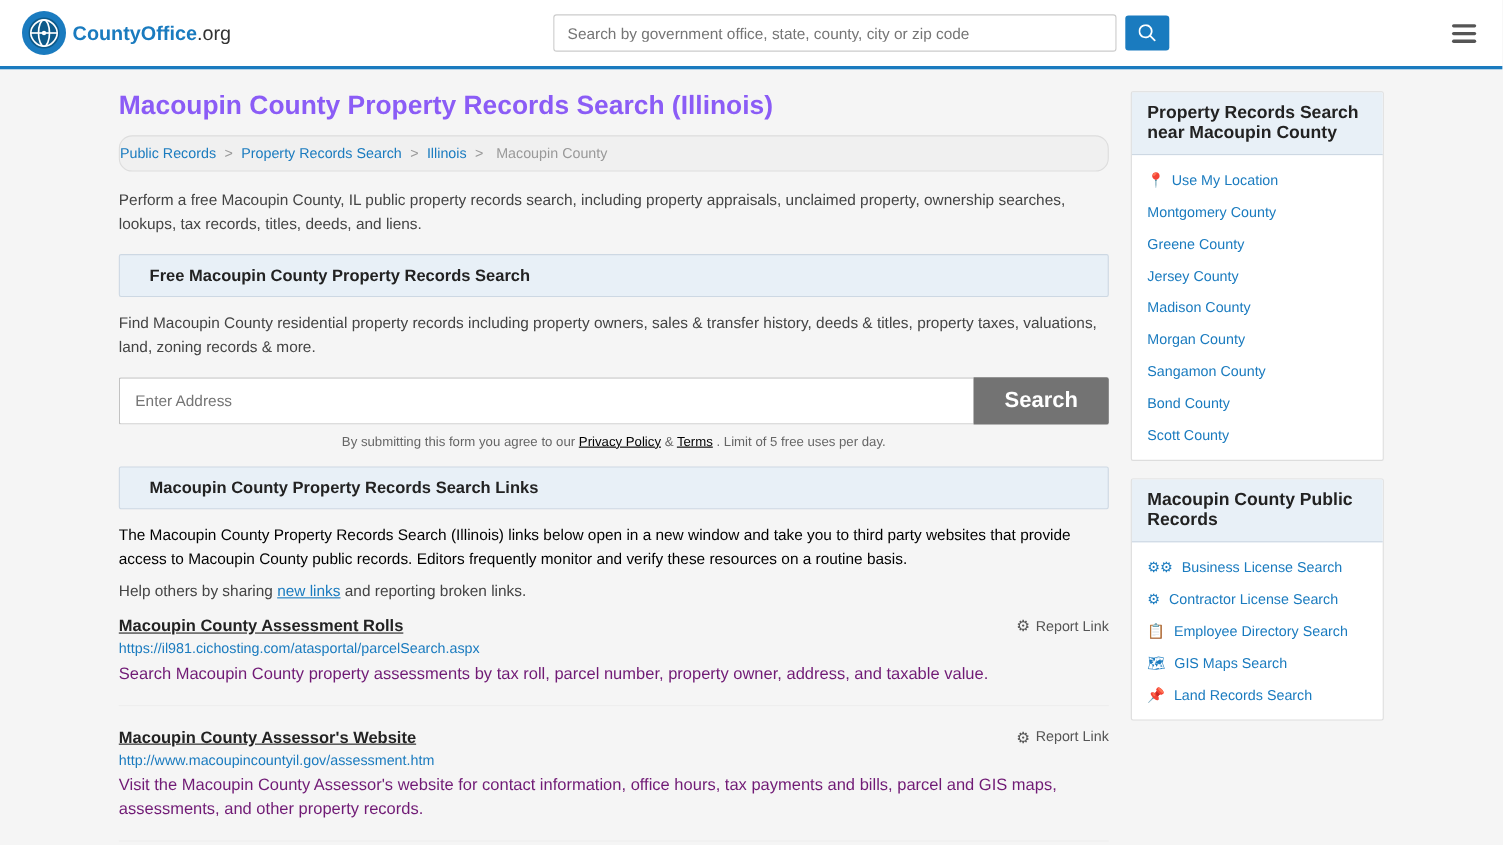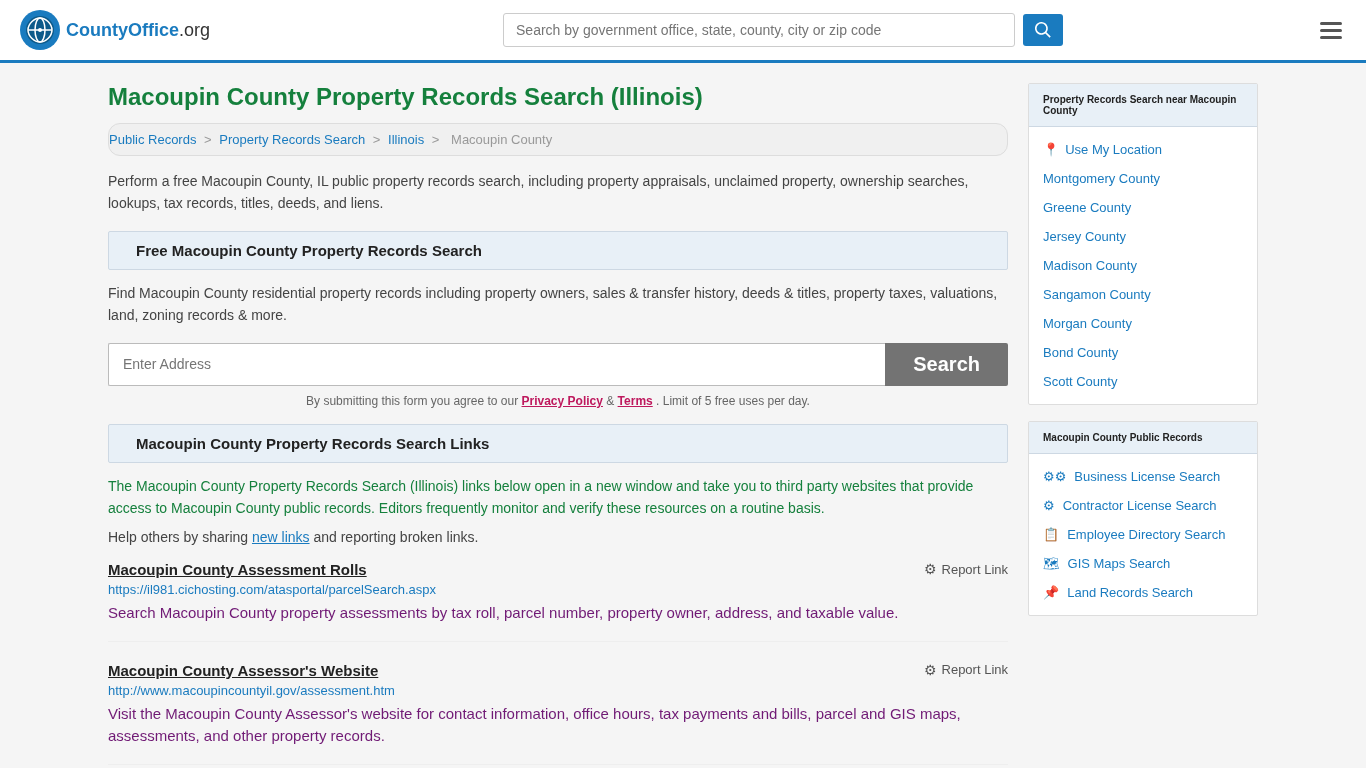--- a/index.html
+++ b/index.html
@@ -81,21 +81,21 @@
     }
     .sidebar {
       width: 230px;
       flex-shrink: 0;
     }
 
     
     .page-title {
       font-size: 24px;
       font-weight: bold;
-      color: #15803d;
+      color: #8b5cf6;
       margin-bottom: 12px;
     }
 
     
     .breadcrumb {
       background: #f0f0f0;
       border: 1px solid #ddd;
       padding: 8px 0;
       font-size: 13px;
       color: #555;
@@ -153,29 +153,28 @@
       cursor: pointer;
       border-radius: 0 2px 2px 0;
     }
     .form-disclaimer {
       font-size: 12px;
       color: #666;
       text-align: center;
       margin-bottom: 16px;
     }
     .form-disclaimer a {
-      color: #be185d;
+      color: #000000;
       text-decoration: underline;
-      font-weight: bold;
     }
 
     
     .links-description {
       font-size: 14px;
-      color: #15803d;
+      color: #000000;
       line-height: 1.6;
       margin-bottom: 10px;
     }
     .help-text {
       font-size: 14px;
       color: #444;
       margin-bottom: 16px;
     }
     .help-text a {
       color: #1a7bbf;
@@ -228,21 +227,21 @@
     .sidebar-section {
       background: #fff;
       border: 1px solid #ddd;
       margin-bottom: 16px;
       border-radius: 2px;
     }
     .sidebar-section-title {
       background: #e8f0f7;
       border-bottom: 1px solid #cdd8e3;
       padding: 10px 14px;
-      font-size: 10px;
+      font-size: 16px;
       font-weight: bold;
       color: #222;
     }
     .sidebar-section-content {
       padding: 8px 0;
     }
     .sidebar-link {
       display: flex;
       align-items: center;
       gap: 8px;
@@ -389,24 +388,24 @@
         <a class="sidebar-link" href="#">
           <span>Greene County</span>
         </a>
         <a class="sidebar-link" href="#">
           <span>Jersey County</span>
         </a>
         <a class="sidebar-link" href="#">
           <span>Madison County</span>
         </a>
         <a class="sidebar-link" href="#">
+          <span>Morgan County</span>
+        </a>
+        <a class="sidebar-link" href="#">
           <span>Sangamon County</span>
-        </a>
-        <a class="sidebar-link" href="#">
-          <span>Morgan County</span>
         </a>
         <a class="sidebar-link" href="#">
           <span>Bond County</span>
         </a>
         <a class="sidebar-link" href="#">
           <span>Scott County</span>
         </a>
       </div>
     </div>
 

